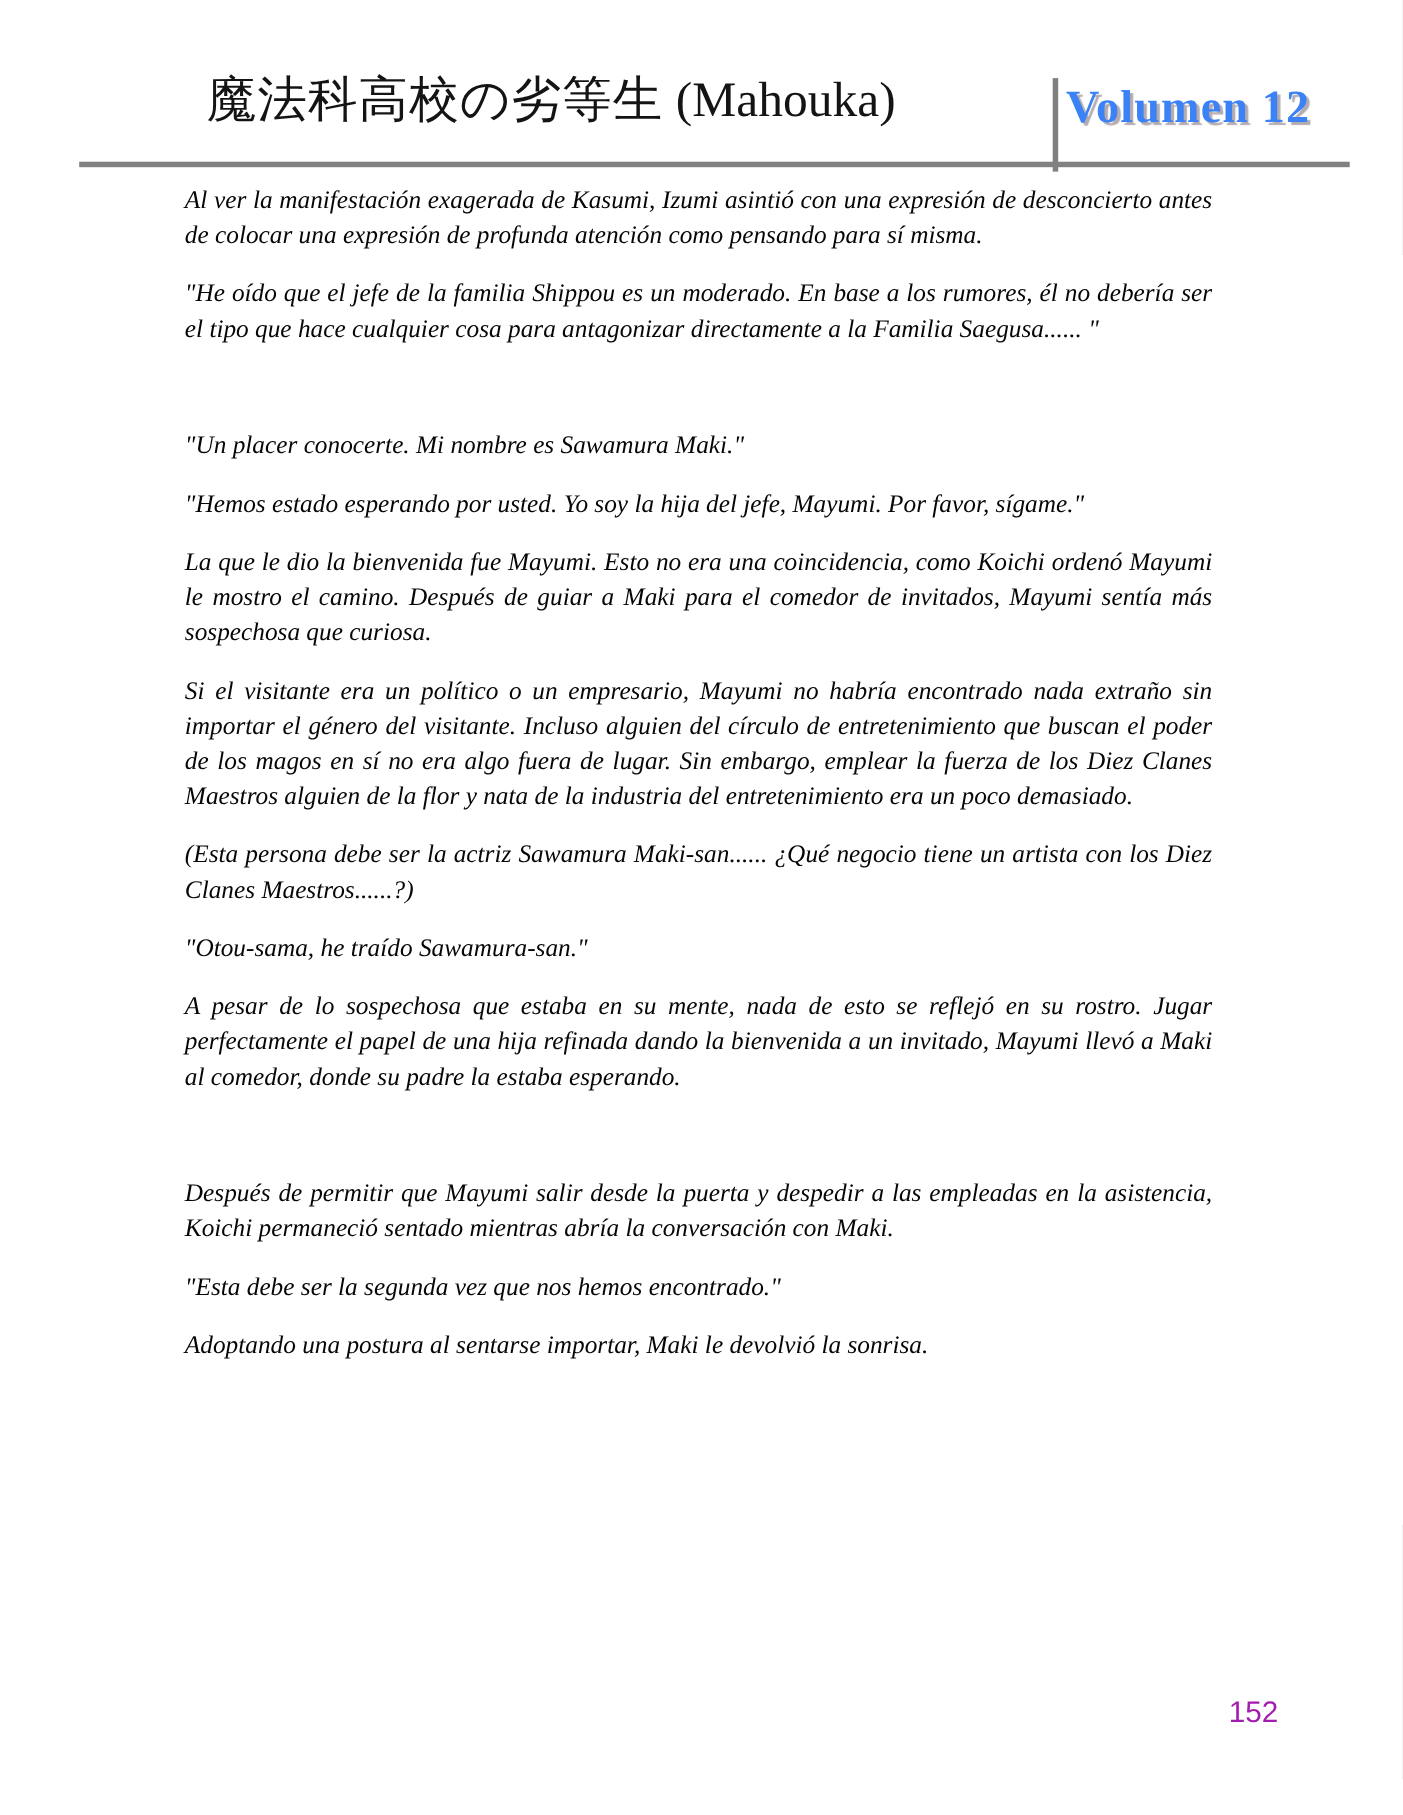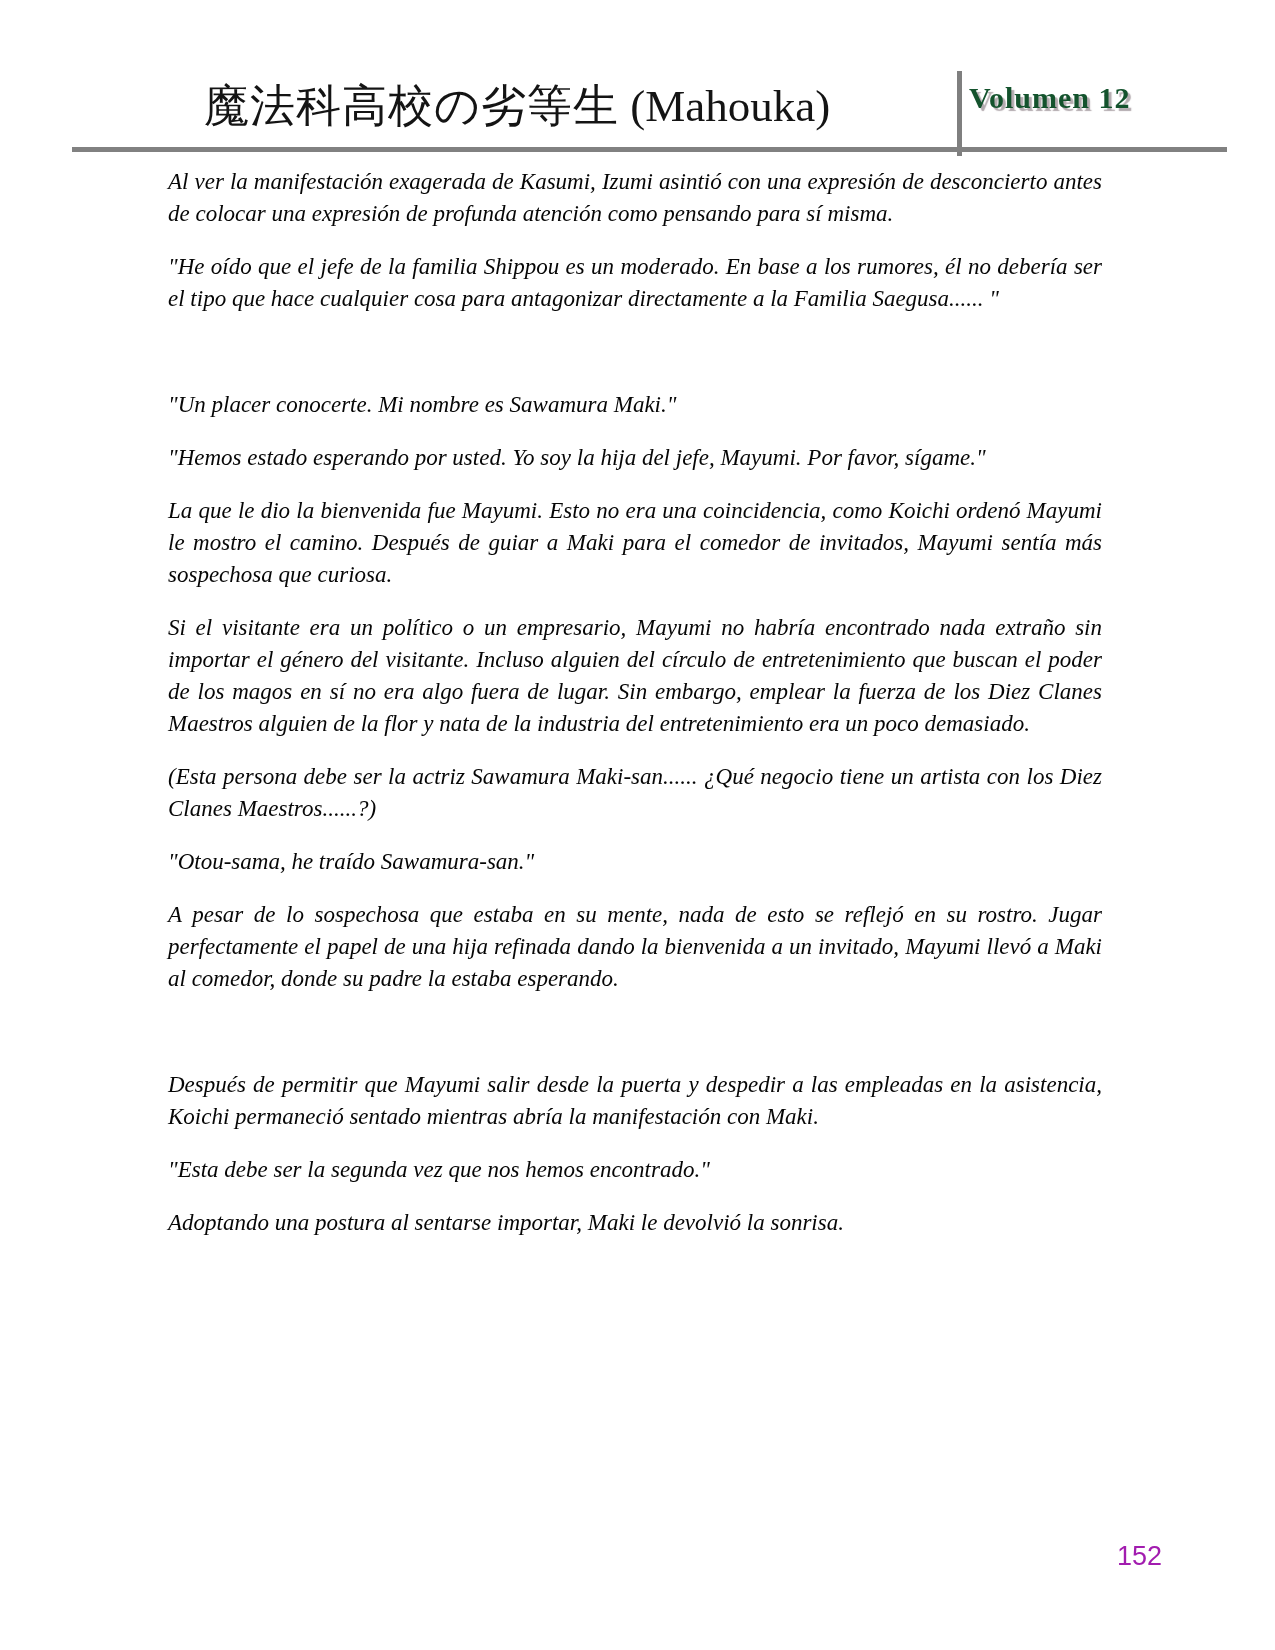--- a/index.html
+++ b/index.html
@@ -10,21 +10,21 @@
     margin: 0 auto;
     background: #ffffff;
     font-family: "Liberation Serif", serif;
     overflow: hidden;
   }
   
   .book-title {
     position: absolute;
     left: 188px;
     top: 64px;
-    margin: 16px;
+    margin: 0;
     font-weight: normal;
     font-size: 45px;
     line-height: 52px;
     color: #141414;
     white-space: nowrap;
   }
   .title-jp { letter-spacing: 1px; }
   .header-vdivider {
     position: absolute;
     left: 957px;
@@ -32,24 +32,24 @@
     width: 5px;
     height: 85px;
     background: #7f7f7f;
   }
   .volume-label {
     position: absolute;
     left: 969px;
     top: 74px;
     font-family: "Liberation Serif", serif;
     font-weight: bold;
-    font-size: 30px;
+    font-size: 42px;
     line-height: 48px;
     letter-spacing: 1px;
-    color: #14532d;
+    color: #3b82f6;
     text-shadow: 3px 3px 1px rgba(116, 102, 109, 0.55);
     white-space: nowrap;
   }
   .header-rule {
     position: absolute;
     left: 72px;
     top: 147px;
     width: 1155px;
     height: 5px;
     background: #818181;
@@ -96,20 +96,20 @@
     <p>"He oído que el jefe de la familia Shippou es un moderado. En base a los rumores, él no debería ser el tipo que hace cualquier cosa para antagonizar directamente a la Familia Saegusa...... "</p>
     <p class="blank"></p>
     <p>"Un placer conocerte. Mi nombre es Sawamura Maki."</p>
     <p>"Hemos estado esperando por usted. Yo soy la hija del jefe, Mayumi. Por favor, sígame."</p>
     <p>La que le dio la bienvenida fue Mayumi. Esto no era una coincidencia, como Koichi ordenó Mayumi le mostro el camino. Después de guiar a Maki para el comedor de invitados, Mayumi sentía más sospechosa que curiosa.</p>
     <p>Si el visitante era un político o un empresario, Mayumi no habría encontrado nada extraño sin importar el género del visitante. Incluso alguien del círculo de entretenimiento que buscan el poder de los magos en sí no era algo fuera de lugar. Sin embargo, emplear la fuerza de los Diez Clanes Maestros alguien de la flor y nata de la industria del entretenimiento era un poco demasiado.</p>
     <p>(Esta persona debe ser la actriz Sawamura Maki-san...... ¿Qué negocio tiene un artista con los Diez Clanes Maestros......?)</p>
     <p>"Otou-sama, he traído Sawamura-san."</p>
     <p>A pesar de lo sospechosa que estaba en su mente, nada de esto se reflejó en su rostro. Jugar perfectamente el papel de una hija refinada dando la bienvenida a un invitado, Mayumi llevó a Maki al comedor, donde su padre la estaba esperando.</p>
     <p class="blank"></p>
-    <p>Después de permitir que Mayumi salir desde la puerta y despedir a las empleadas en la asistencia, Koichi permaneció sentado mientras abría la manifestación con Maki.</p>
+    <p>Después de permitir que Mayumi salir desde la puerta y despedir a las empleadas en la asistencia, Koichi permaneció sentado mientras abría la conversación con Maki.</p>
     <p>"Esta debe ser la segunda vez que nos hemos encontrado."</p>
     <p>Adoptando una postura al sentarse importar, Maki le devolvió la sonrisa.</p>
   </main>
 
   <div class="page-number">152</div>
 
 </div>
 
 </body></html>

